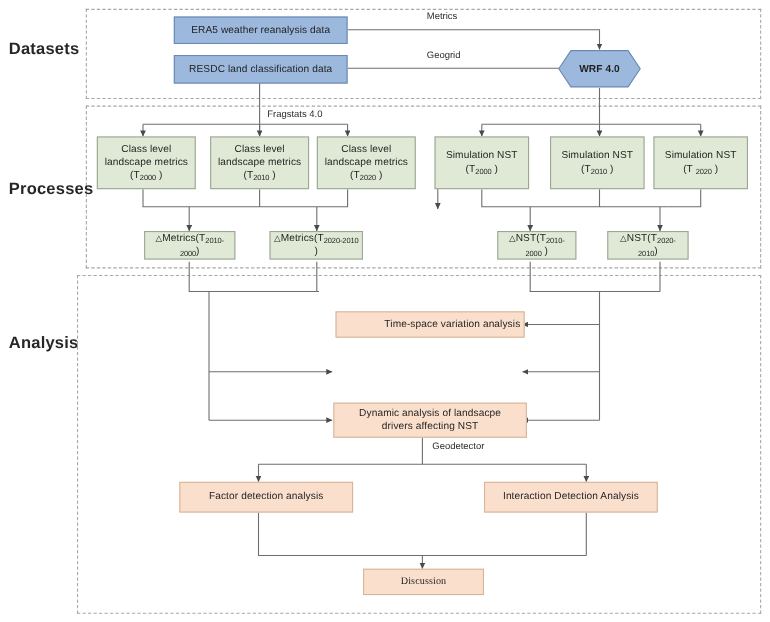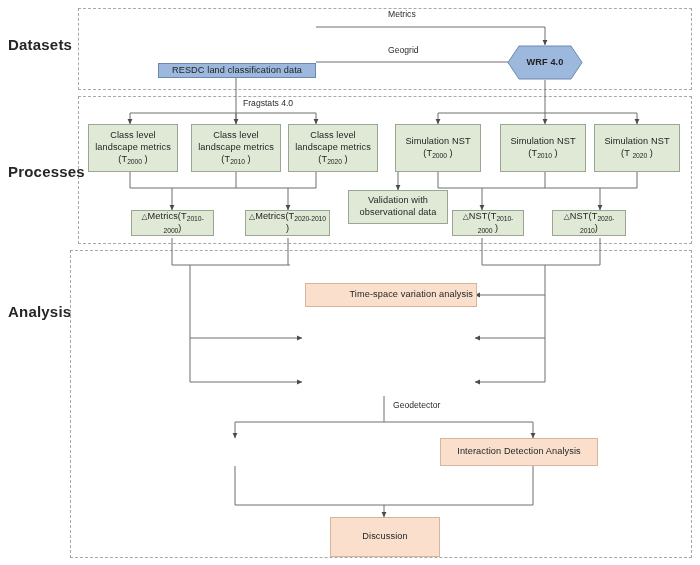--- a/index.html
+++ b/index.html
@@ -172,22 +172,25 @@
       <path d="M533,466 L533,505"></path>
       <path d="M384,505 L384,517" marker-end="url(#arr)"></path>
     </g>
   </svg>
 
   <div class="edge-label" style="left:388px; top:9px;">Metrics</div>
   <div class="edge-label" style="left:388px; top:45px;">Geogrid</div>
   <div class="edge-label" style="left:243px; top:98px;">Fragstats 4.0</div>
   <div class="edge-label" style="left:393px; top:400px;">Geodetector</div>
 
-
-  <div class="node blue" style="left:158px; top:50px; width:158px; height:15px;margin-top:13px;">
+  <div class="node blue" style="left:158px; top:15px; width:158px; height:25px;">
+    <span class="nlabel">ERA5 weather reanalysis data</span>
+  </div>
+
+  <div class="node blue" style="left:158px; top:50px; width:158px; height:26px;">
     <span class="nlabel">RESDC land classification data</span>
   </div>
 
   <div class="node hex" style="left:507px; top:45px; width:76px; height:35px;">
     <svg class="hex-shape" viewBox="0 0 76 35" preserveAspectRatio="none">
       <polygon points="12,1 64,1 75,17.5 64,34 12,34 1,17.5" fill="#9cb8dc" stroke="#6a88b3" stroke-width="1"></polygon>
     </svg>
     <span class="hex-label">WRF 4.0</span>
   </div>
 
@@ -229,26 +232,20 @@
     </span>
   </div>
 
   <div class="node green" style="left:594px; top:124px; width:86px; height:48px;">
     <span class="nlabel">
       <span>Simulation NST</span><br>
       <span>(T </span><sub>2020</sub><span> )</span>
     </span>
   </div>
 
-  <div class="node green" style="left:348px; top:190px; width:100px; height:34px;">
-    <span class="nlabel">
-      <span>Validation with</span><br>
-      <span>observational data</span>
-    </span>
-  </div>
 
   <div class="node green" style="left:131px; top:210px; width:83px; height:26px;">
     <span class="nlabel"><span class="delta">△</span><span>Metrics(T</span><sub>2010-2000</sub><span>)</span></span>
   </div>
 
   <div class="node green" style="left:245px; top:210px; width:85px; height:26px;">
     <span class="nlabel"><span class="delta">△</span><span>Metrics(T</span><sub>2020-2010</sub><span> )</span></span>
   </div>
 
   <div class="node green" style="left:452px; top:210px; width:72px; height:26px;">
@@ -257,23 +254,32 @@
 
   <div class="node green" style="left:552px; top:210px; width:74px; height:26px;">
     <span class="nlabel"><span class="delta">△</span><span>NST(T</span><sub>2020-2010</sub><span>)</span></span>
   </div>
 
   <div class="node peach" style="left:305px; top:283px; width:172px; height:24px;justify-content:flex-end;">
     <span class="nlabel">Time-space variation analysis</span>
   </div>
 
 
-
+  <div class="node peach" style="left:303px; top:366px; width:176px; height:32px;">
+    <span class="nlabel">
+      <span>Dynamic analysis of landsacpe</span><br>
+      <span>drivers affecting NST</span>
+    </span>
+  </div>
+
+  <div class="node peach" style="left:163px; top:438px; width:158px; height:28px;">
+    <span class="nlabel">Factor detection analysis</span>
+  </div>
 
   <div class="node peach" style="left:440px; top:438px; width:158px; height:28px;">
     <span class="nlabel">Interaction Detection Analysis</span>
   </div>
 
-  <div class="node peach" style="left:330px; top:517px; width:110px; height:40px;">
+  <div class="node peach" style="left:330px; top:517px; width:110px; height:24px;font-family:Liberation Serif, serif;">
     <span class="nlabel">Discussion</span>
   </div>
 
 </div>
 
 </body></html>

